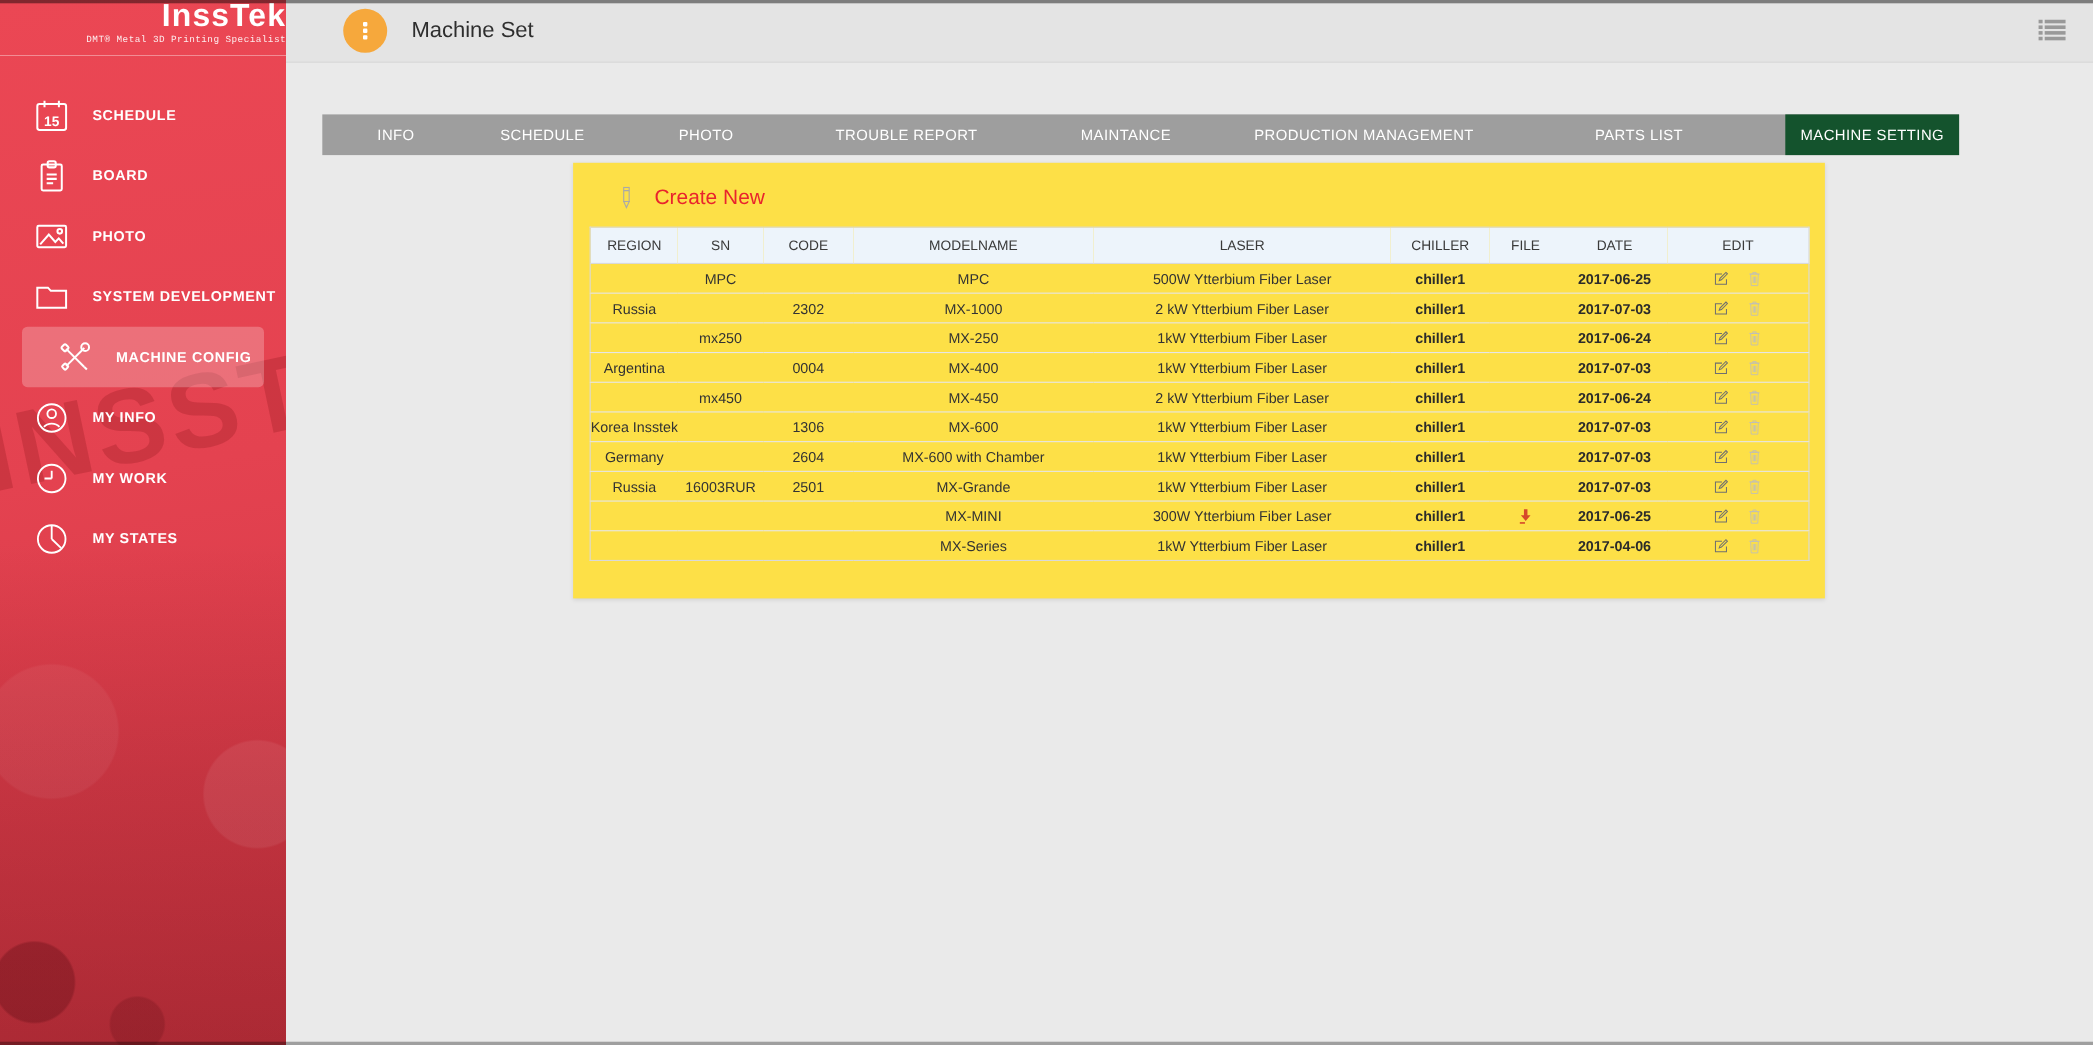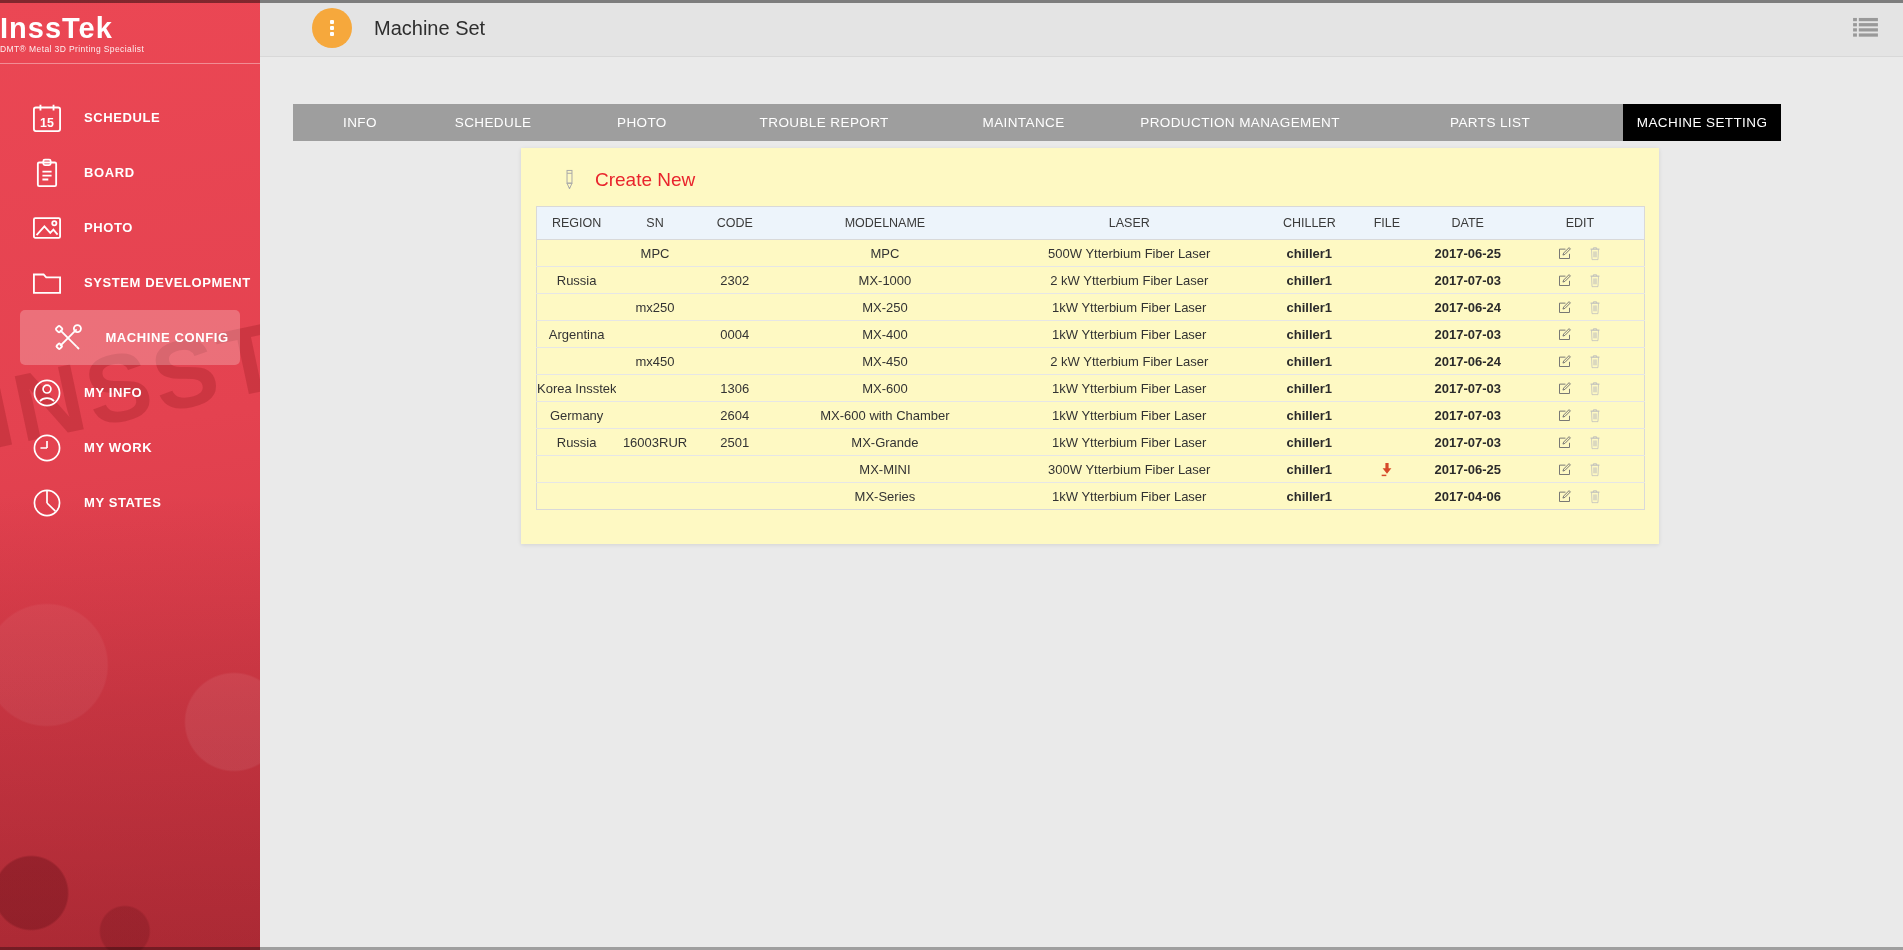--- a/index.html
+++ b/index.html
@@ -17,23 +17,23 @@
     background:
       radial-gradient(circle at 12% 94%, rgba(105,16,24,.40) 0 36px, transparent 38px),
       radial-gradient(circle at 48% 98%, rgba(115,20,28,.32) 0 24px, transparent 26px),
       radial-gradient(circle at 90% 76%, rgba(255,255,255,.07) 0 48px, transparent 50px),
       radial-gradient(circle at 18% 70%, rgba(255,255,255,.05) 0 60px, transparent 62px),
       linear-gradient(to bottom, rgba(0,0,0,0) 52%, rgba(110,18,28,.18) 74%, rgba(92,12,20,.30) 100%),
       linear-gradient(172deg, #eb4754 0%, #e44250 45%, #cd3642 100%);
   }
   .watermark { position:absolute; left:-18px; top:330px; font-size:96px; font-weight:bold;
     color:rgba(150,25,33,0.30); transform:rotate(-12deg); letter-spacing:4px; white-space:nowrap; }
-  .logo-block { position:relative; text-align:left; padding-top:13px; color:#fff; }
+  .logo-block { position:relative; text-align:right; padding-top:0; color:#fff; }
   .logo-title { font-size:29px; font-weight:bold; letter-spacing:1px; line-height:30px; }
-  .logo-tagline { font-size:8.5px; letter-spacing:.4px; opacity:.9; margin-top:1px; }
+  .logo-tagline { font-size:8.5px; letter-spacing:.4px; opacity:.9; margin-top:1px;font-family:Liberation Mono, monospace; }
   .logo-divider { margin-top:9px; border-bottom:1px solid rgba(255,255,255,.38); }
   .menu { position:relative; margin-top:26px; }
   .side-item { position:relative; height:55px; display:flex; align-items:center;
     padding:0 4px 0 30px; color:#fff; cursor:pointer; }
   .side-item.active { background:rgba(255,255,255,.24); border-radius:5px;
     margin:0 20px; padding-left:24px;justify-content:center; }
   .side-icon { width:34px; height:34px; margin-right:20px; flex:none; }
   .side-icon svg { width:100%; height:100%; }
   .side-label { font-size:13px; font-weight:bold; letter-spacing:.6px; white-space:nowrap; }
 
@@ -47,25 +47,25 @@
   .page-title { font-size:20px; color:#2e2e2e; margin-left:22px; }
   .list-icon { position:absolute; right:25px; top:17px; width:25px; height:21px;
     color:#999; cursor:pointer; }
   .list-icon svg { width:100%; height:100%; }
 
   
   .tabbar { position:absolute; left:293px; top:104px; width:1488px; height:37px;
     display:flex; background:#9e9e9e; }
   .tab { display:flex; align-items:center; justify-content:center; color:#fff;
     font-size:13.5px; letter-spacing:.4px; cursor:pointer; white-space:nowrap; }
-  .tab.active { background:#000000; }
+  .tab.active { background:#14532d; }
 
   
   .panel { position:absolute; left:521px; top:148px; width:1138px; height:396px;
-    background:#fef9c3; box-shadow:0 1px 4px rgba(0,0,0,.10); }
+    background:#fde047; box-shadow:0 1px 4px rgba(0,0,0,.10); }
   .create-row { display:flex; align-items:center; padding:18px 0 12px 40px; cursor:pointer; width:230px; }
   .pencil-icon { width:17px; height:28px; color:#a9a9a9; margin-right:17px; flex:none; }
   .pencil-icon svg { width:100%; height:100%; }
   .create-label { color:#e9242d; font-size:19px; }
 
   table.machine-table { width:1109px; margin-left:15px; border-collapse:collapse;
     table-layout:fixed; font-size:13px; color:#333; border:1px solid #d9d9d9; }
   .machine-table thead th { background:#edf4fb; height:33px; font-size:12.5px;
     font-weight:normal; color:#3a3a3a; border-bottom:1px solid #d9d9d9; text-align:center; }
   .machine-table tbody td { height:27px; border-bottom:1px solid #e6e6e6;

